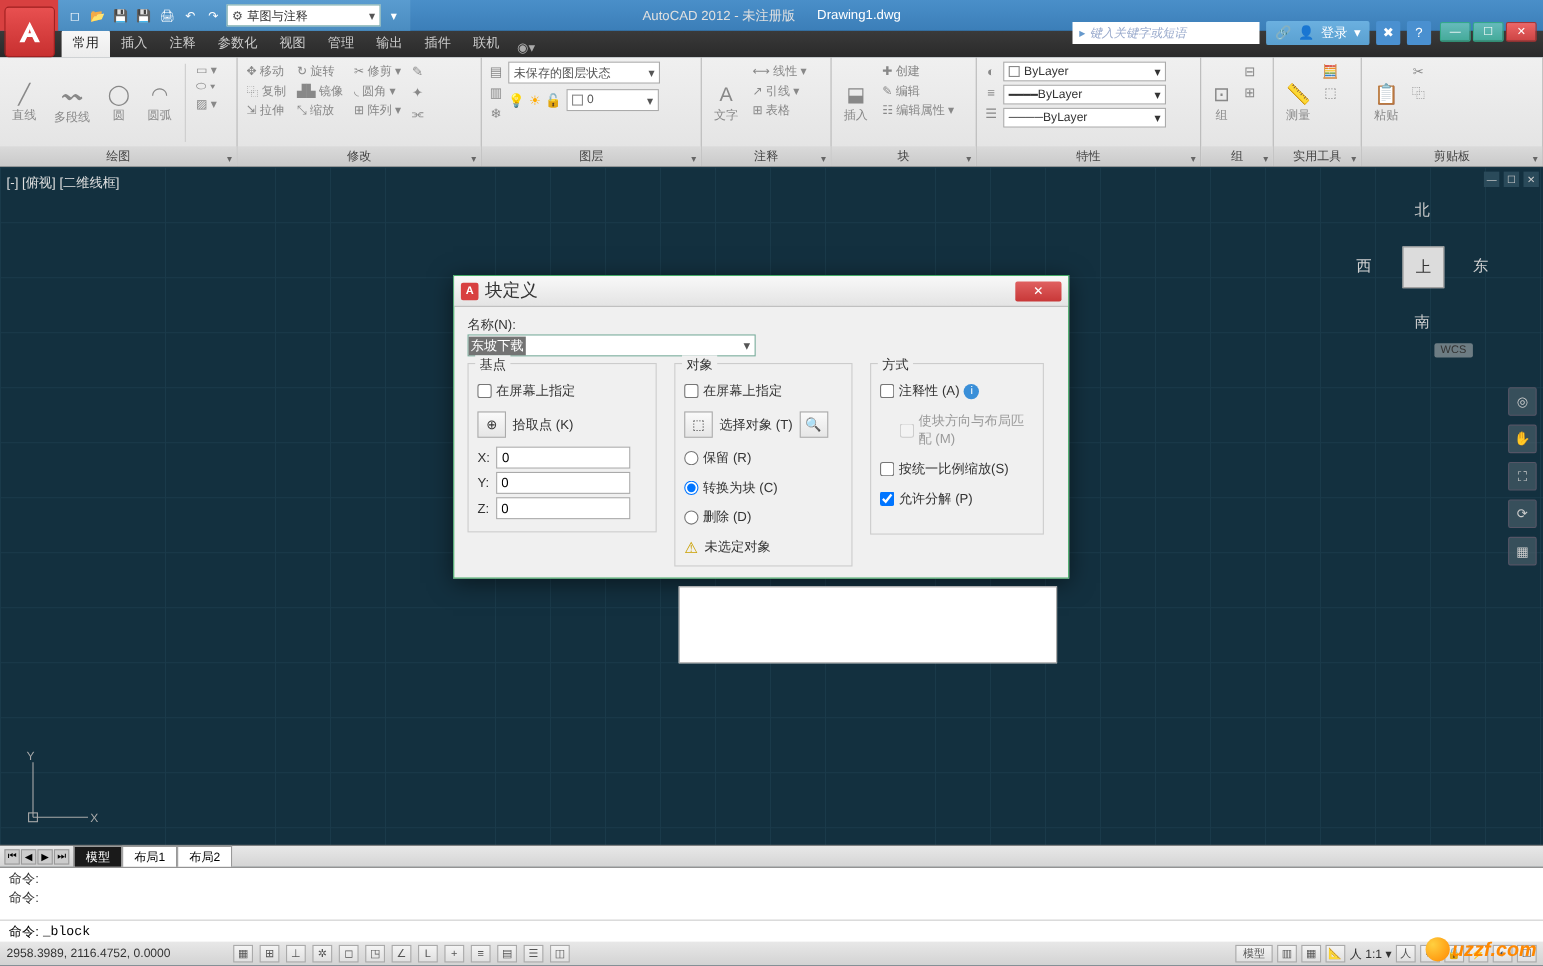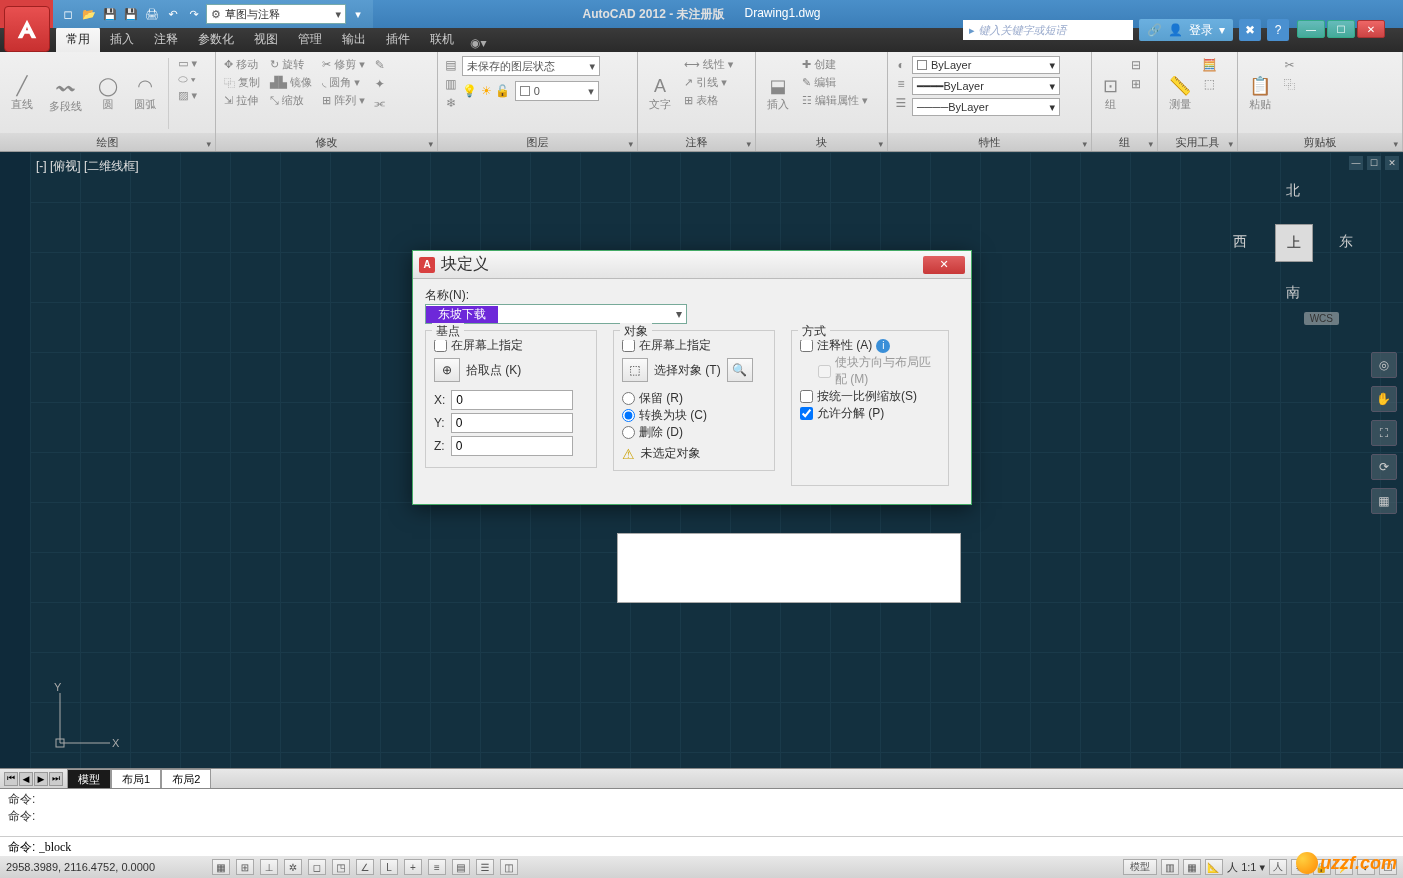--- a/index.html
+++ b/index.html
@@ -7,23 +7,23 @@
 
 
 .titlebar { height:28px; background:linear-gradient(#4a8fc9,#3b7eb8); display:flex; align-items:center; position:relative; }
 .titlebar .left-pad { width:53px; height:28px; background:#d84040; }
 .qat { display:flex; align-items:center; gap:3px; height:28px; background:linear-gradient(#5a9cd0,#4a8cc0); padding:0 6px; }
 .qat-btn { width:18px; height:18px; display:flex; align-items:center; justify-content:center; color:#fff; font-size:11px; cursor:pointer; }
 .ws-combo { background:#fff; border:1px solid #7aa; height:20px; width:140px; display:flex; align-items:center; padding:0 4px; font-size:11px; color:#333; cursor:pointer; position:relative; }
 .ws-combo::after { content:"▾"; position:absolute; right:4px; color:#555; }
 .gear { color:#555; margin-right:4px; }
 .titlebar .title-center { position:absolute; left:50%; transform:translateX(-50%); color:#fff; font-size:12px; display:flex; gap:20px; }
-.titlebar .title-center .unreg { color:#e0e0e0;font-weight:bold; }
+.titlebar .title-center .unreg { color:#e0e0e0; }
 .titlebar .title-center .doc { color:#fff; }
-.titlebar .right-area { position:absolute; right:12px; display:flex; align-items:center; height:28px;margin-top:32px; }
+.titlebar .right-area { position:absolute; right:0; display:flex; align-items:center; height:28px;margin-top:32px; }
 .search-hint { background:#fff; height:20px; width:170px; padding:0 6px; font-size:11px; color:#9ac; font-style:italic; display:flex; align-items:center; margin-right:6px; position:relative; }
 .search-hint::before { content:"▸"; color:#69c; margin-right:4px; font-style:normal; }
 .login-area { background:linear-gradient(#6bb0e0,#5aa0d0); height:22px; padding:0 8px; display:flex; align-items:center; color:#fff; gap:6px; cursor:pointer; margin-right:6px; border-radius:2px; }
 .help-q { background:#4a90d0; height:22px; width:22px; display:flex; align-items:center; justify-content:center; color:#fff; border-radius:2px; margin-right:6px; cursor:pointer; }
 .wc-btns { display:flex; height:20px; margin-right:6px; }
 .wc-btn { width:28px; height:18px; background:linear-gradient(#6bb,#4a9); margin-left:2px; border:1px solid #3a8; color:#fff; font-size:10px; display:flex; align-items:center; justify-content:center; cursor:pointer; border-radius:2px; }
 .wc-btn.close { background:linear-gradient(#e66,#c44); border-color:#a33; }
 
 
 .app-btn { position:absolute; left:4px; top:6px; width:46px; height:46px; background:linear-gradient(#e85050,#c83030); border-radius:4px; display:flex; align-items:center; justify-content:center; z-index:10; cursor:pointer; border:1px solid #a02020; }
@@ -47,21 +47,21 @@
 .panel-col { display:flex; flex-direction:column; gap:1px; }
 .layer-combo { background:#fff; border:1px solid #aaa; height:20px; width:138px; font-size:11px; padding:0 4px; display:flex; align-items:center; color:#555; cursor:pointer; position:relative; }
 .layer-combo::after { content:"▾"; position:absolute; right:4px; }
 .layer-state-row { display:flex; gap:4px; align-items:center; margin-top:4px; }
 .tiny-ico { width:18px; height:18px; display:flex; align-items:center; justify-content:center; color:#888; cursor:pointer; }
 .bylayer-combo { background:#fff; border:1px solid #aaa; height:18px; width:148px; font-size:11px; padding:0 4px; display:flex; align-items:center; color:#333; cursor:pointer; position:relative; margin-bottom:2px; }
 .bylayer-combo::after { content:"▾"; position:absolute; right:4px; }
 .sep { width:1px; background:#ccc; margin:2px 3px; }
 
 
-.workzone { position:absolute; top:152px; left:0; right:0; bottom:110px; background:#13303f;margin-left:30px; }
+.workzone { position:absolute; top:152px; left:0; right:0; bottom:110px; background:#13303f; }
 .view-label { position:absolute; left:6px; top:6px; color:#e0e0e0; font-size:12px; }
 .mini-wc { position:absolute; right:4px; top:4px; display:flex; gap:4px; }
 .mini-wc span { width:14px; height:14px; background:#2a4a5a; color:#ccc; font-size:9px; display:flex; align-items:center; justify-content:center; cursor:pointer; }
 
 .viewcube { position:absolute; right:50px; top:30px; width:120px; height:120px; color:#d0d0d0; text-align:center; font-size:14px; }
 .viewcube .n { position:absolute; top:0; left:50%; transform:translateX(-50%); }
 .viewcube .s { position:absolute; bottom:0; left:50%; transform:translateX(-50%); }
 .viewcube .e { position:absolute; right:0; top:50%; transform:translateY(-50%); }
 .viewcube .w { position:absolute; left:0; top:50%; transform:translateY(-50%); }
 .viewcube .cube { position:absolute; left:42px; top:42px; width:38px; height:38px; background:#dcdcdc; color:#333; display:flex; align-items:center; justify-content:center; border:1px solid #999; cursor:pointer; }
@@ -76,43 +76,43 @@
 .layout-tabs { position:absolute; left:0; right:0; bottom:90px; height:20px; background:linear-gradient(#e8e8e8,#d4d4d4); display:flex; align-items:center; border-top:1px solid #888; font-size:11px; }
 .lt-nav { display:flex; gap:1px; padding:0 4px; }
 .lt-nav span { width:14px; height:14px; background:#ccc; display:flex; align-items:center; justify-content:center; cursor:pointer; font-size:9px; border:1px solid #999; }
 .lt-tab { padding:2px 10px; background:#fff; border:1px solid #999; border-bottom:none; cursor:pointer; }
 .lt-tab.active { background:#1a1a1a; color:#fff; }
 
 
 .cmd-area { position:absolute; left:0; right:0; bottom:20px; height:70px; background:#fff; border-top:1px solid #888; font-family:SimSun,monospace; font-size:12px; }
 .cmd-hist { padding:2px 8px; color:#333; height:48px; overflow:hidden; border-bottom:1px solid #ccc; }
 .cmd-input-row { display:flex; align-items:center; height:20px; padding:0 8px; }
-.cmd-input-row input { border:none; outline:none; font-family:Liberation Serif, serif; font-size:12px; flex:1; }
+.cmd-input-row input { border:none; outline:none; font-family:Liberation Mono, monospace; font-size:12px; flex:1; }
 
 
 .statusbar { position:absolute; left:0; right:0; bottom:0; height:20px; background:linear-gradient(#e8e8e8,#d2d2d2); display:flex; align-items:center; font-size:11px; color:#333; padding:11px 6px; gap:6px; }
 .statusbar .coords { width:200px; }
 .st-btn { width:18px; height:16px; border:1px solid #aaa; background:linear-gradient(#f4f4f4,#e0e0e0); cursor:pointer; display:flex; align-items:center; justify-content:center; color:#555; font-size:10px; }
 .statusbar .right { margin-left:auto; display:flex; gap:4px; align-items:center; }
 
 
 .dialog { position:absolute; left:412px; top:250px; width:560px; background:#f0f0f0; border:1px solid #4a6; box-shadow:0 4px 20px rgba(0,0,0,.5); z-index:50; }
 .dlg-title { height:28px; background:linear-gradient(#f8f8f8,#e4e4e4); display:flex; align-items:center; padding:0 6px; border-bottom:1px solid #bbb; }
 .dlg-title .a-ico { width:16px; height:16px; background:#d84040; border-radius:2px; margin-right:6px; display:flex; align-items:center; justify-content:center; color:#fff; font-size:10px; font-weight:bold; }
 .dlg-title .ttl { font-size:16px; color:#333; }
 .dlg-close { margin-left:auto; width:42px; height:18px; background:linear-gradient(#e06060,#c83838); color:#fff; display:flex; align-items:center; justify-content:center; cursor:pointer; border-radius:2px; font-size:11px; }
 .dlg-body { padding:8px 12px 10px; font-size:12px; color:#333; }
 .dlg-row { margin-bottom:6px; }
 .name-combo { width:262px; height:20px; border:1px solid #7a9; background:#fff; display:flex; align-items:center; position:relative; }
-.name-combo .sel { background:#6d28d9; color:#fff; padding:0 12px; }
+.name-combo .sel { background:#737373; color:#fff; padding:0 2px; }
 .name-combo::after { content:"▾"; position:absolute; right:4px; color:#555; }
 .dlg-cols { display:flex; gap:16px; }
 .fieldset { border:1px solid #ccc; padding:6px 8px 8px; position:relative; }
 .fieldset .legend { position:absolute; top:-8px; left:6px; background:#f0f0f0; padding:0 4px; font-size:12px; }
-.chk-row { display:flex; align-items:center; gap:4px; margin:0 0; }
+.chk-row { display:flex; align-items:center; gap:4px; margin:10px 0; }
 .chk-row input[type=checkbox], .chk-row input[type=radio] { margin:0; }
 .icon-btn { width:26px; height:24px; border:1px solid #aaa; background:linear-gradient(#fafafa,#e6e6e6); display:flex; align-items:center; justify-content:center; cursor:pointer; font-size:12px; }
 .pick-row { display:flex; align-items:center; gap:6px; margin:4px 0 8px; }
 .xyz-row { display:flex; align-items:center; gap:6px; margin:3px 0; }
 .xyz-row input { border:1px solid #aaa; height:20px; width:122px; padding:0 4px; font-size:12px; }
 .warn-row { display:flex; align-items:center; gap:6px; margin-top:4px; color:#333; }
 .warn-ico { color:#caa000; font-size:14px; }
 .info-ico { background:#3a8fd8; color:#fff; border-radius:50%; width:14px; height:14px; font-size:10px; display:flex; align-items:center; justify-content:center; }
 .unit-combo { border:1px solid #aaa; background:#fff; height:22px; width:160px; display:flex; align-items:center; padding:0 4px; position:relative; cursor:pointer; }
 .unit-combo::after { content:"▾"; position:absolute; right:4px; color:#555; }

